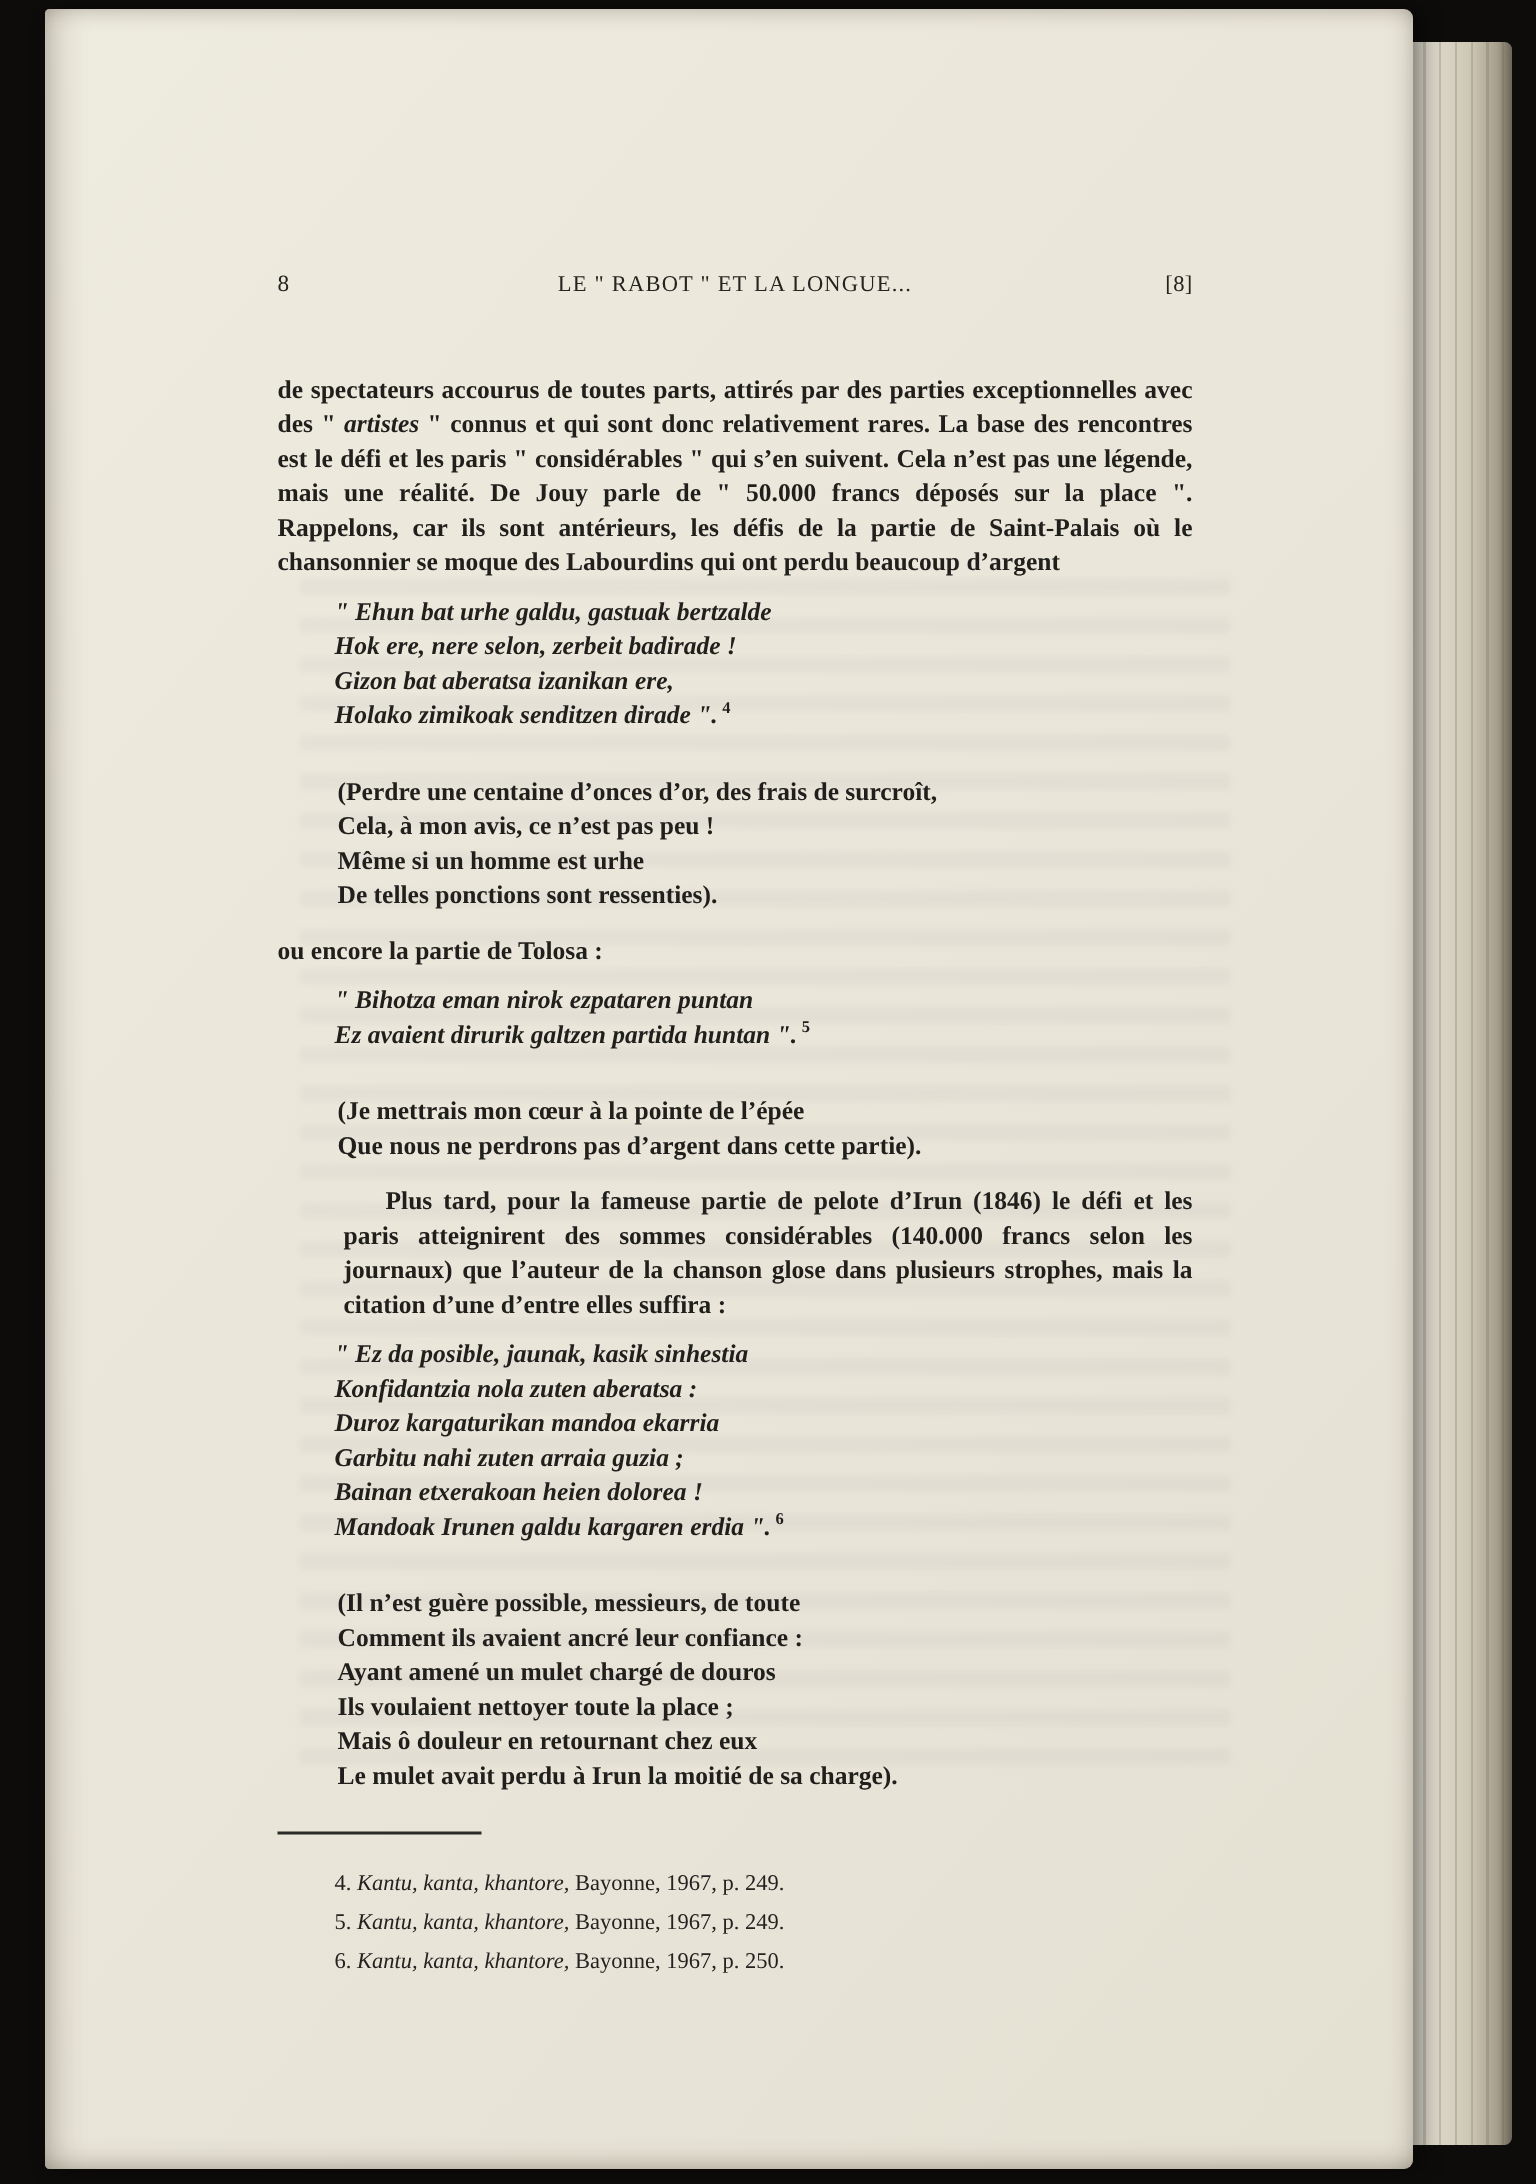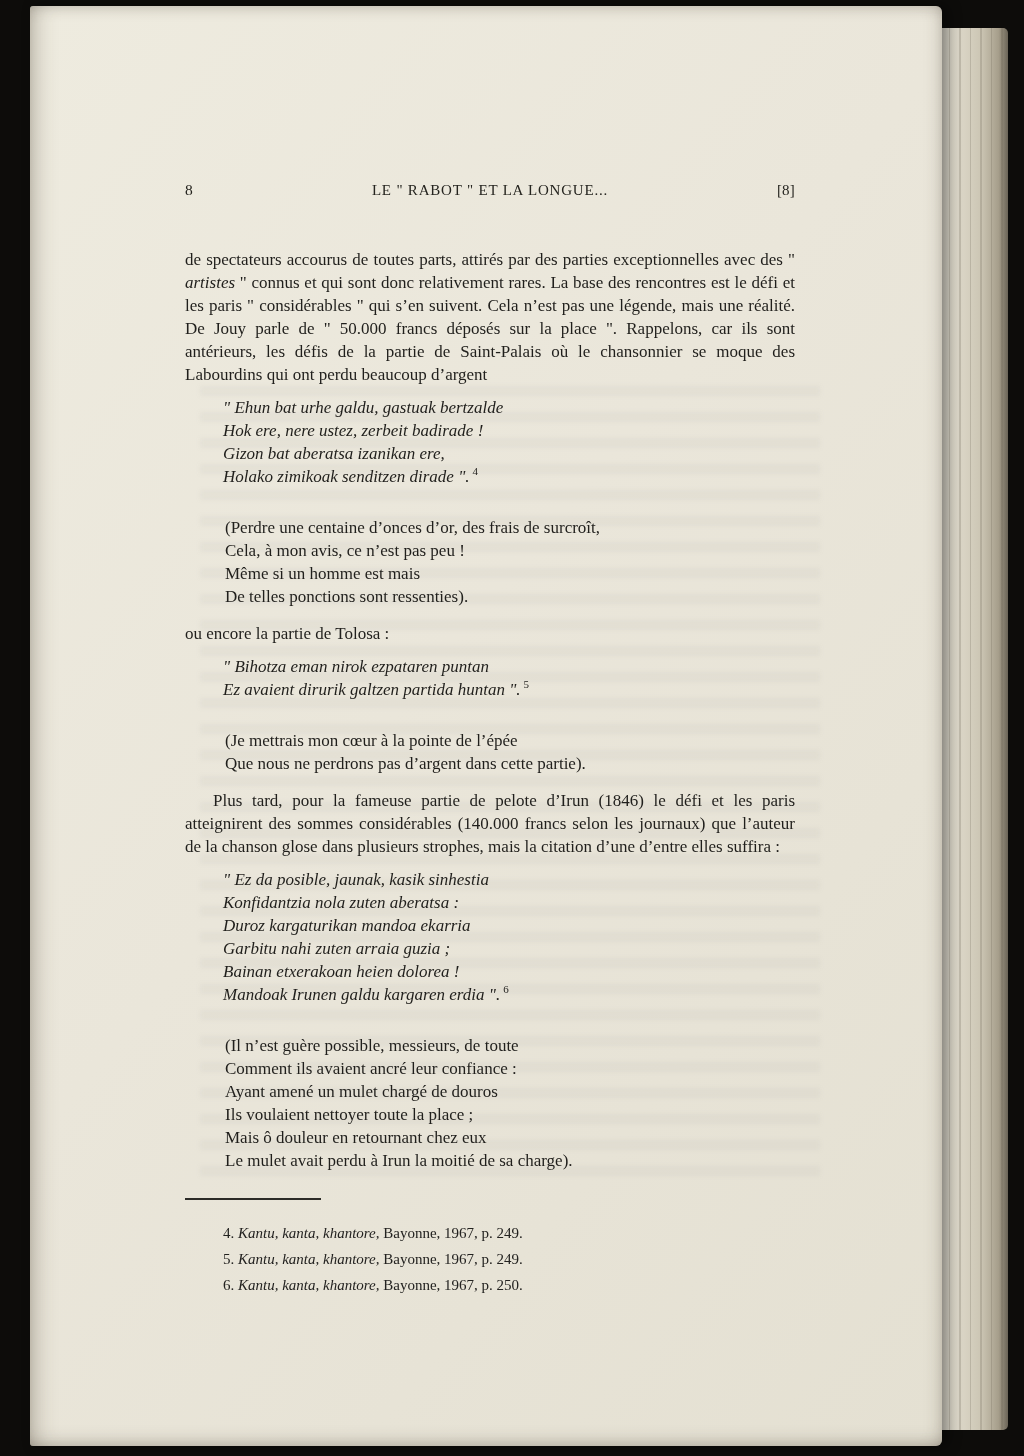--- a/index.html
+++ b/index.html
@@ -66,22 +66,22 @@
     align-items: baseline;
     font-size: 15px;
     letter-spacing: 0.8px;
     color: #25241f;
     margin-bottom: 46px;
   }
   .header .pagenum { width: 70px; text-align: left; letter-spacing: 0; font-size: 15.5px; }
   .header .running { flex: 1; text-align: center; }
   .header .bracket { width: 70px; text-align: right; letter-spacing: 0.2px; }
 
-  .blocks p { margin: 0 0 8px; text-align: justify; }
-  .blocks p.prose.indent { text-indent: 28px; }
+  .blocks p { margin: 0 0 8px; text-align: justify; font-weight: bold; }
+  .blocks p.prose.indent { text-indent: 28px; margin-left: 44px; }
   .blocks p.verse {
     font-style: italic;
     padding-left: 38px;
     text-align: left;
     margin: 10px 0 12px;
   }
   .blocks p.translation {
     padding-left: 40px;
     text-align: left;
     margin: 28px 0 14px;
@@ -109,22 +109,22 @@
   <div class="page">
     <div class="bleed"></div>
     <div class="text-block">
       <div class="header">
         <span class="pagenum">8</span>
         <span class="running">LE " RABOT " ET LA LONGUE...</span>
         <span class="bracket">[8]</span>
       </div>
       <div class="blocks">
           <p class="prose"><span>de spectateurs accourus de toutes parts, attirés par des parties exceptionnelles avec des " </span><em>artistes</em><span> " connus et qui sont donc relativement rares. La base des rencontres est le défi et les paris " considérables " qui s’en suivent. Cela n’est pas une légende, mais une réalité. De Jouy parle de " 50.000 francs déposés sur la place ". Rappelons, car ils sont antérieurs, les défis de la partie de Saint-Palais où le chansonnier se moque des Labourdins qui ont perdu beaucoup d’argent</span></p>
-          <p class="verse"><span>" Ehun bat urhe galdu, gastuak bertzalde</span><br><span>Hok ere, nere ustez, zerbeit badirade !</span><br><span>Gizon bat aberatsa izanikan ere,</span><br><span>Holako zimikoak senditzen dirade ".</span><sup>4</sup></p>
-          <p class="translation"><span>(Perdre une centaine d’onces d’or, des frais de surcroît,</span><br><span>Cela, à mon avis, ce n’est pas peu !</span><br><span>Même si un homme est mais</span><br><span>De telles ponctions sont ressenties).</span></p>
+          <p class="verse"><span>" Ehun bat urhe galdu, gastuak bertzalde</span><br><span>Hok ere, nere selon, zerbeit badirade !</span><br><span>Gizon bat aberatsa izanikan ere,</span><br><span>Holako zimikoak senditzen dirade ".</span><sup>4</sup></p>
+          <p class="translation"><span>(Perdre une centaine d’onces d’or, des frais de surcroît,</span><br><span>Cela, à mon avis, ce n’est pas peu !</span><br><span>Même si un homme est urhe</span><br><span>De telles ponctions sont ressenties).</span></p>
           <p class="prose"><span>ou encore la partie de Tolosa :</span></p>
           <p class="verse"><span>" Bihotza eman nirok ezpataren puntan</span><br><span>Ez avaient dirurik galtzen partida huntan ".</span><sup>5</sup></p>
           <p class="translation"><span>(Je mettrais mon cœur à la pointe de l’épée</span><br><span>Que nous ne perdrons pas d’argent dans cette partie).</span></p>
           <p class="prose indent"><span>Plus tard, pour la fameuse partie de pelote d’Irun (1846) le défi et les paris atteignirent des sommes considérables (140.000  francs selon les journaux) que l’auteur de la chanson glose dans plusieurs strophes, mais la citation d’une d’entre elles suffira :</span></p>
           <p class="verse"><span>" Ez da posible, jaunak, kasik sinhestia</span><br><span>Konfidantzia nola zuten aberatsa :</span><br><span>Duroz kargaturikan mandoa ekarria</span><br><span>Garbitu nahi zuten arraia guzia ;</span><br><span>Bainan etxerakoan heien dolorea !</span><br><span>Mandoak Irunen galdu kargaren erdia ".</span><sup>6</sup></p>
           <p class="translation"><span>(Il n’est guère possible, messieurs, de toute</span><br><span>Comment ils avaient ancré leur confiance :</span><br><span>Ayant amené un mulet chargé de douros</span><br><span>Ils voulaient nettoyer toute la place ;</span><br><span>Mais ô douleur en retournant chez eux</span><br><span>Le mulet avait perdu à Irun la moitié de sa charge).</span></p>
         </div>
       <div class="fnrule"></div>
       <div class="footnotes">
           <div class="footnote"><span>4. </span><em>Kantu, kanta, khantore, </em><span>Bayonne, 1967, p. 249.</span></div>

